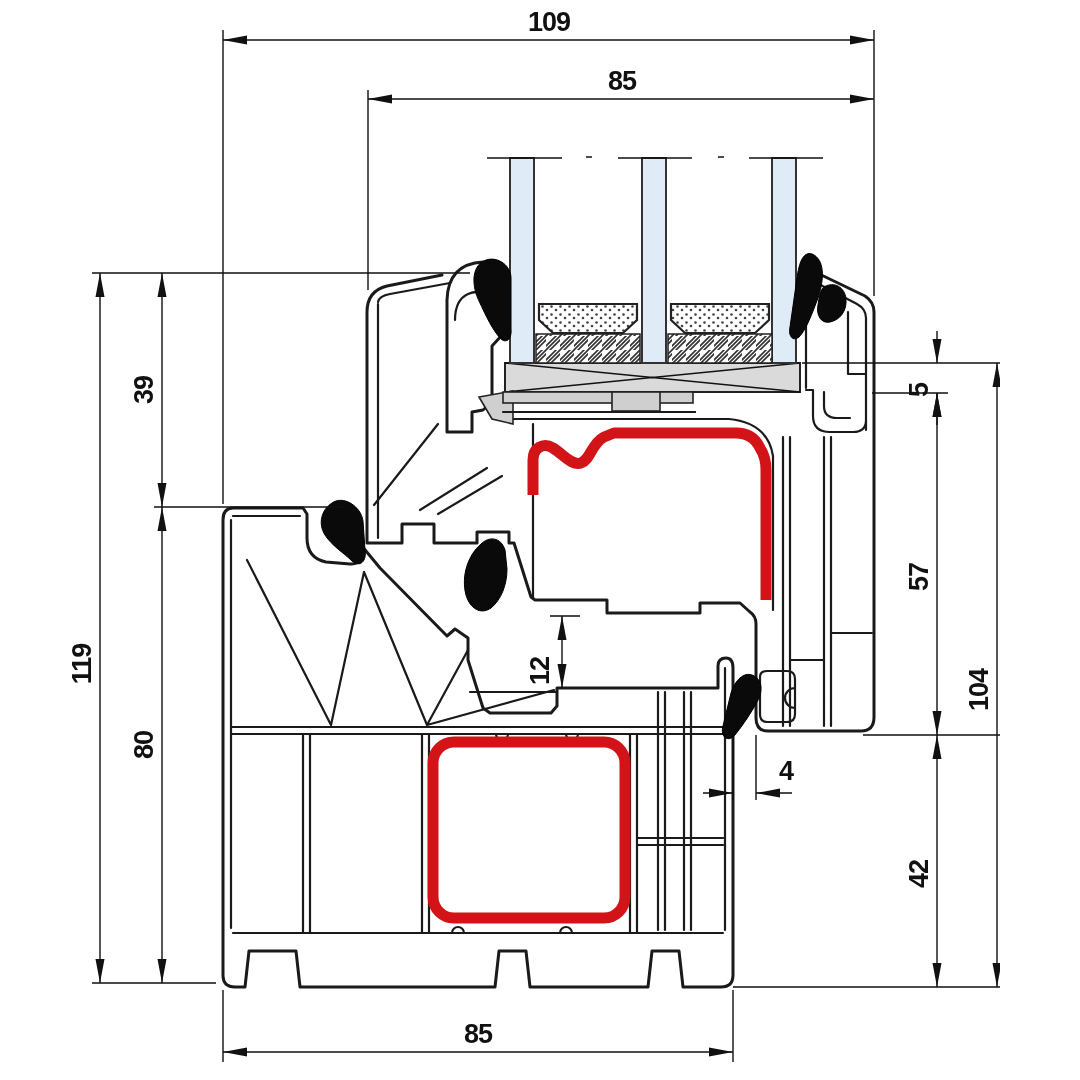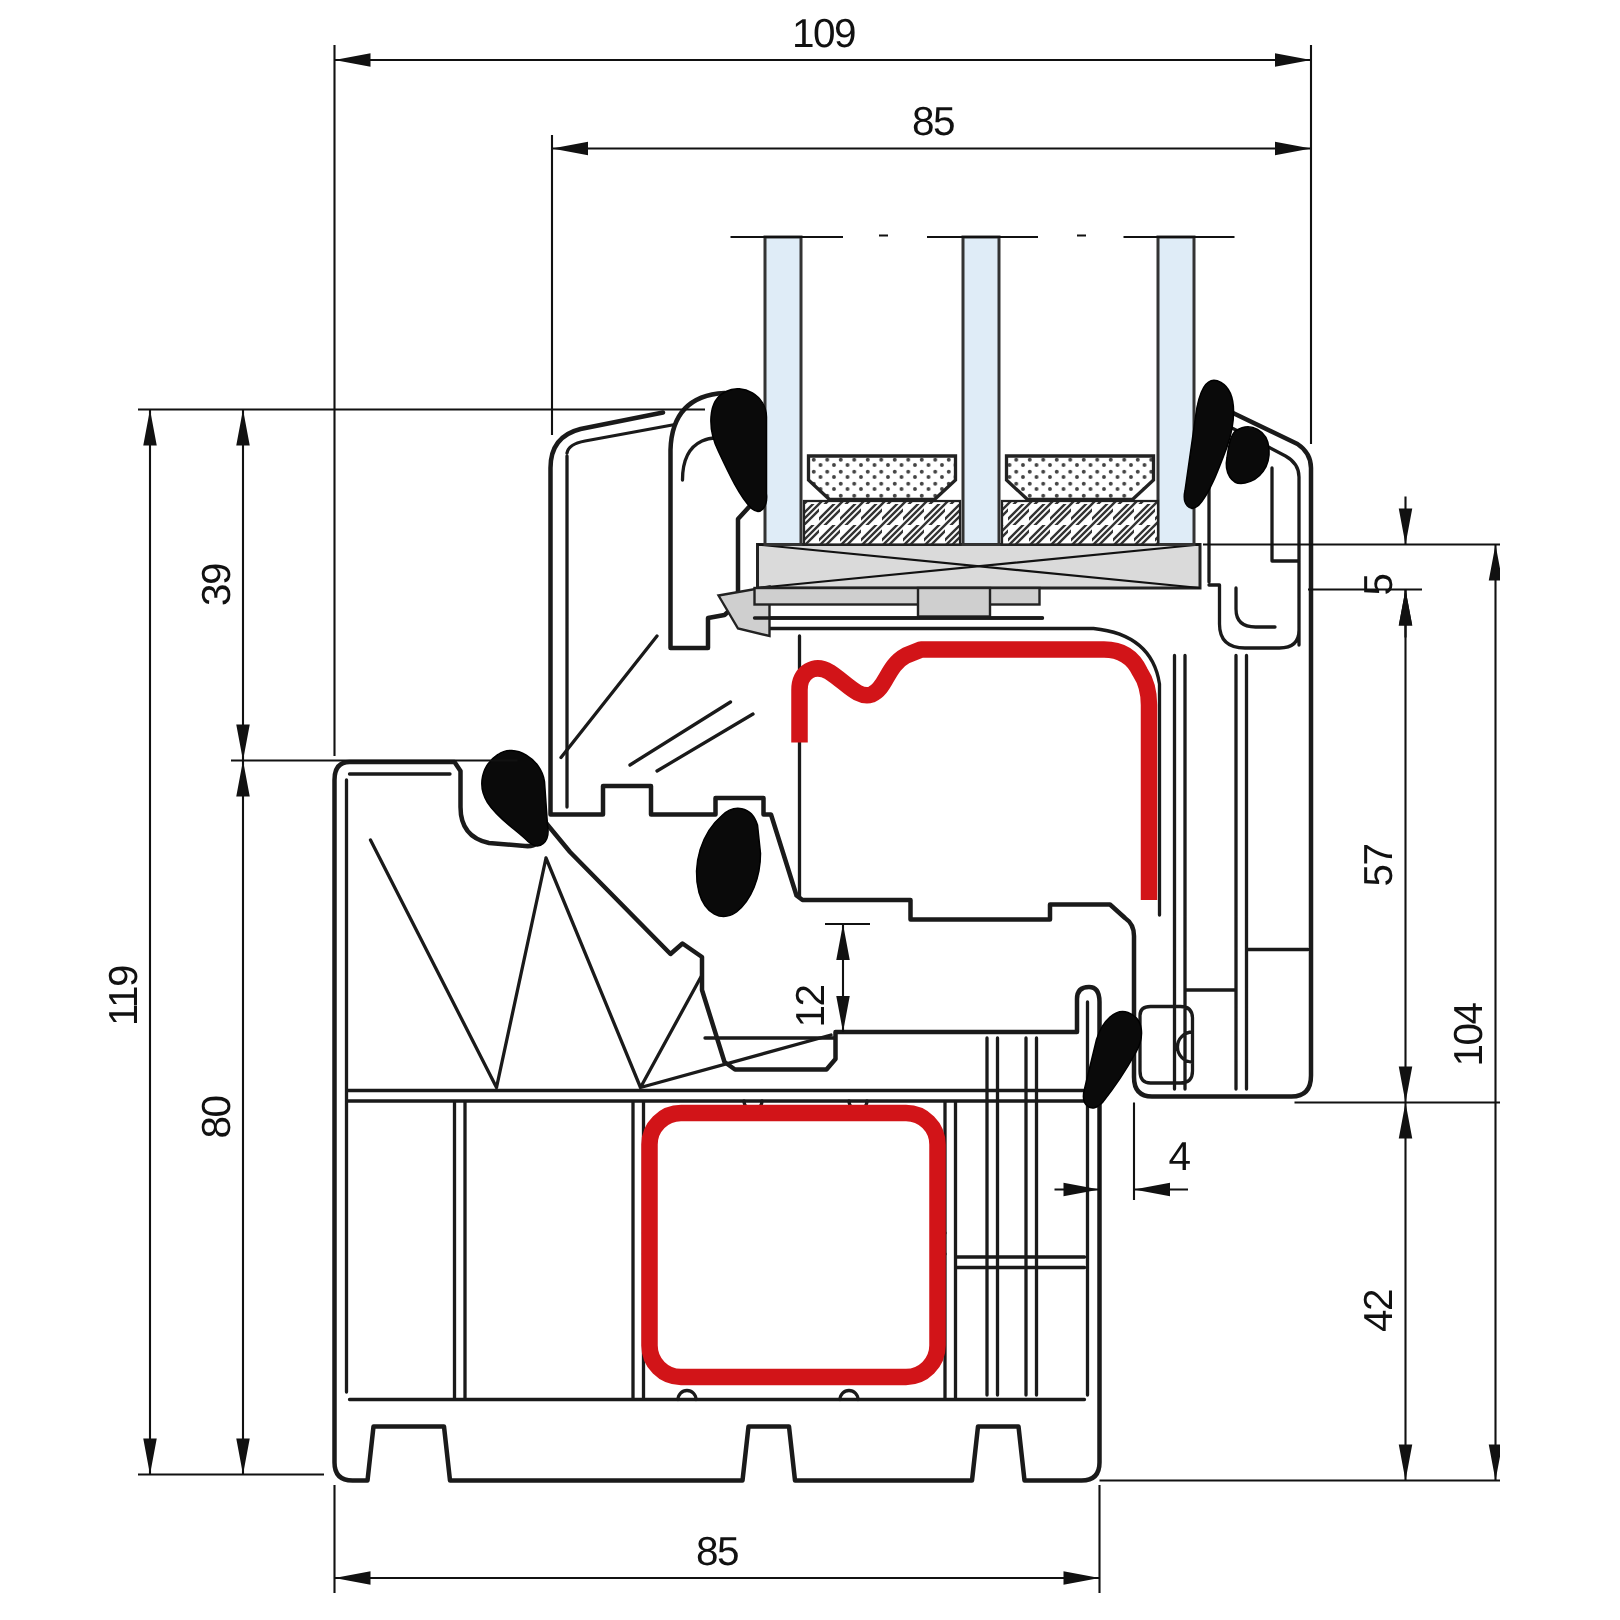--- a/index.html
+++ b/index.html
@@ -1,16 +1,16 @@
 <!DOCTYPE html>
 <html><head>
 <meta charset="utf-8">
 <style>
   html,body{margin:0;padding:0;background:#ffffff;}
-  .stage{width:1000px;height:1080px;position:relative;background:#fff;overflow:hidden;}
+  .stage{width:1000px;height:1080px;position:relative;background:#fff;overflow:hidden;font-weight:bold;}
   svg{display:block;}
   .outline{fill:none;stroke:#1a1a1a;stroke-width:3;stroke-linejoin:round;stroke-linecap:round;}
   .inner{fill:none;stroke:#1a1a1a;stroke-width:2.2;stroke-linejoin:round;stroke-linecap:round;}
   .web{fill:none;stroke:#1a1a1a;stroke-width:2.2;stroke-linecap:round;}
   .dim{stroke:#111;stroke-width:1.4;fill:none;}
   .dimtxt{font-family:"Liberation Sans",sans-serif;font-size:27px;fill:#111;letter-spacing:-1px;}
   .arrow{fill:#111;stroke:none;}
   .steel{fill:none;stroke-width:11;stroke-linejoin:round;stroke-linecap:butt;}
   .gasket{stroke:#000;stroke-width:1;}
   .grayfill{fill:#cfcfcf;stroke:#222;stroke-width:1.6;}

